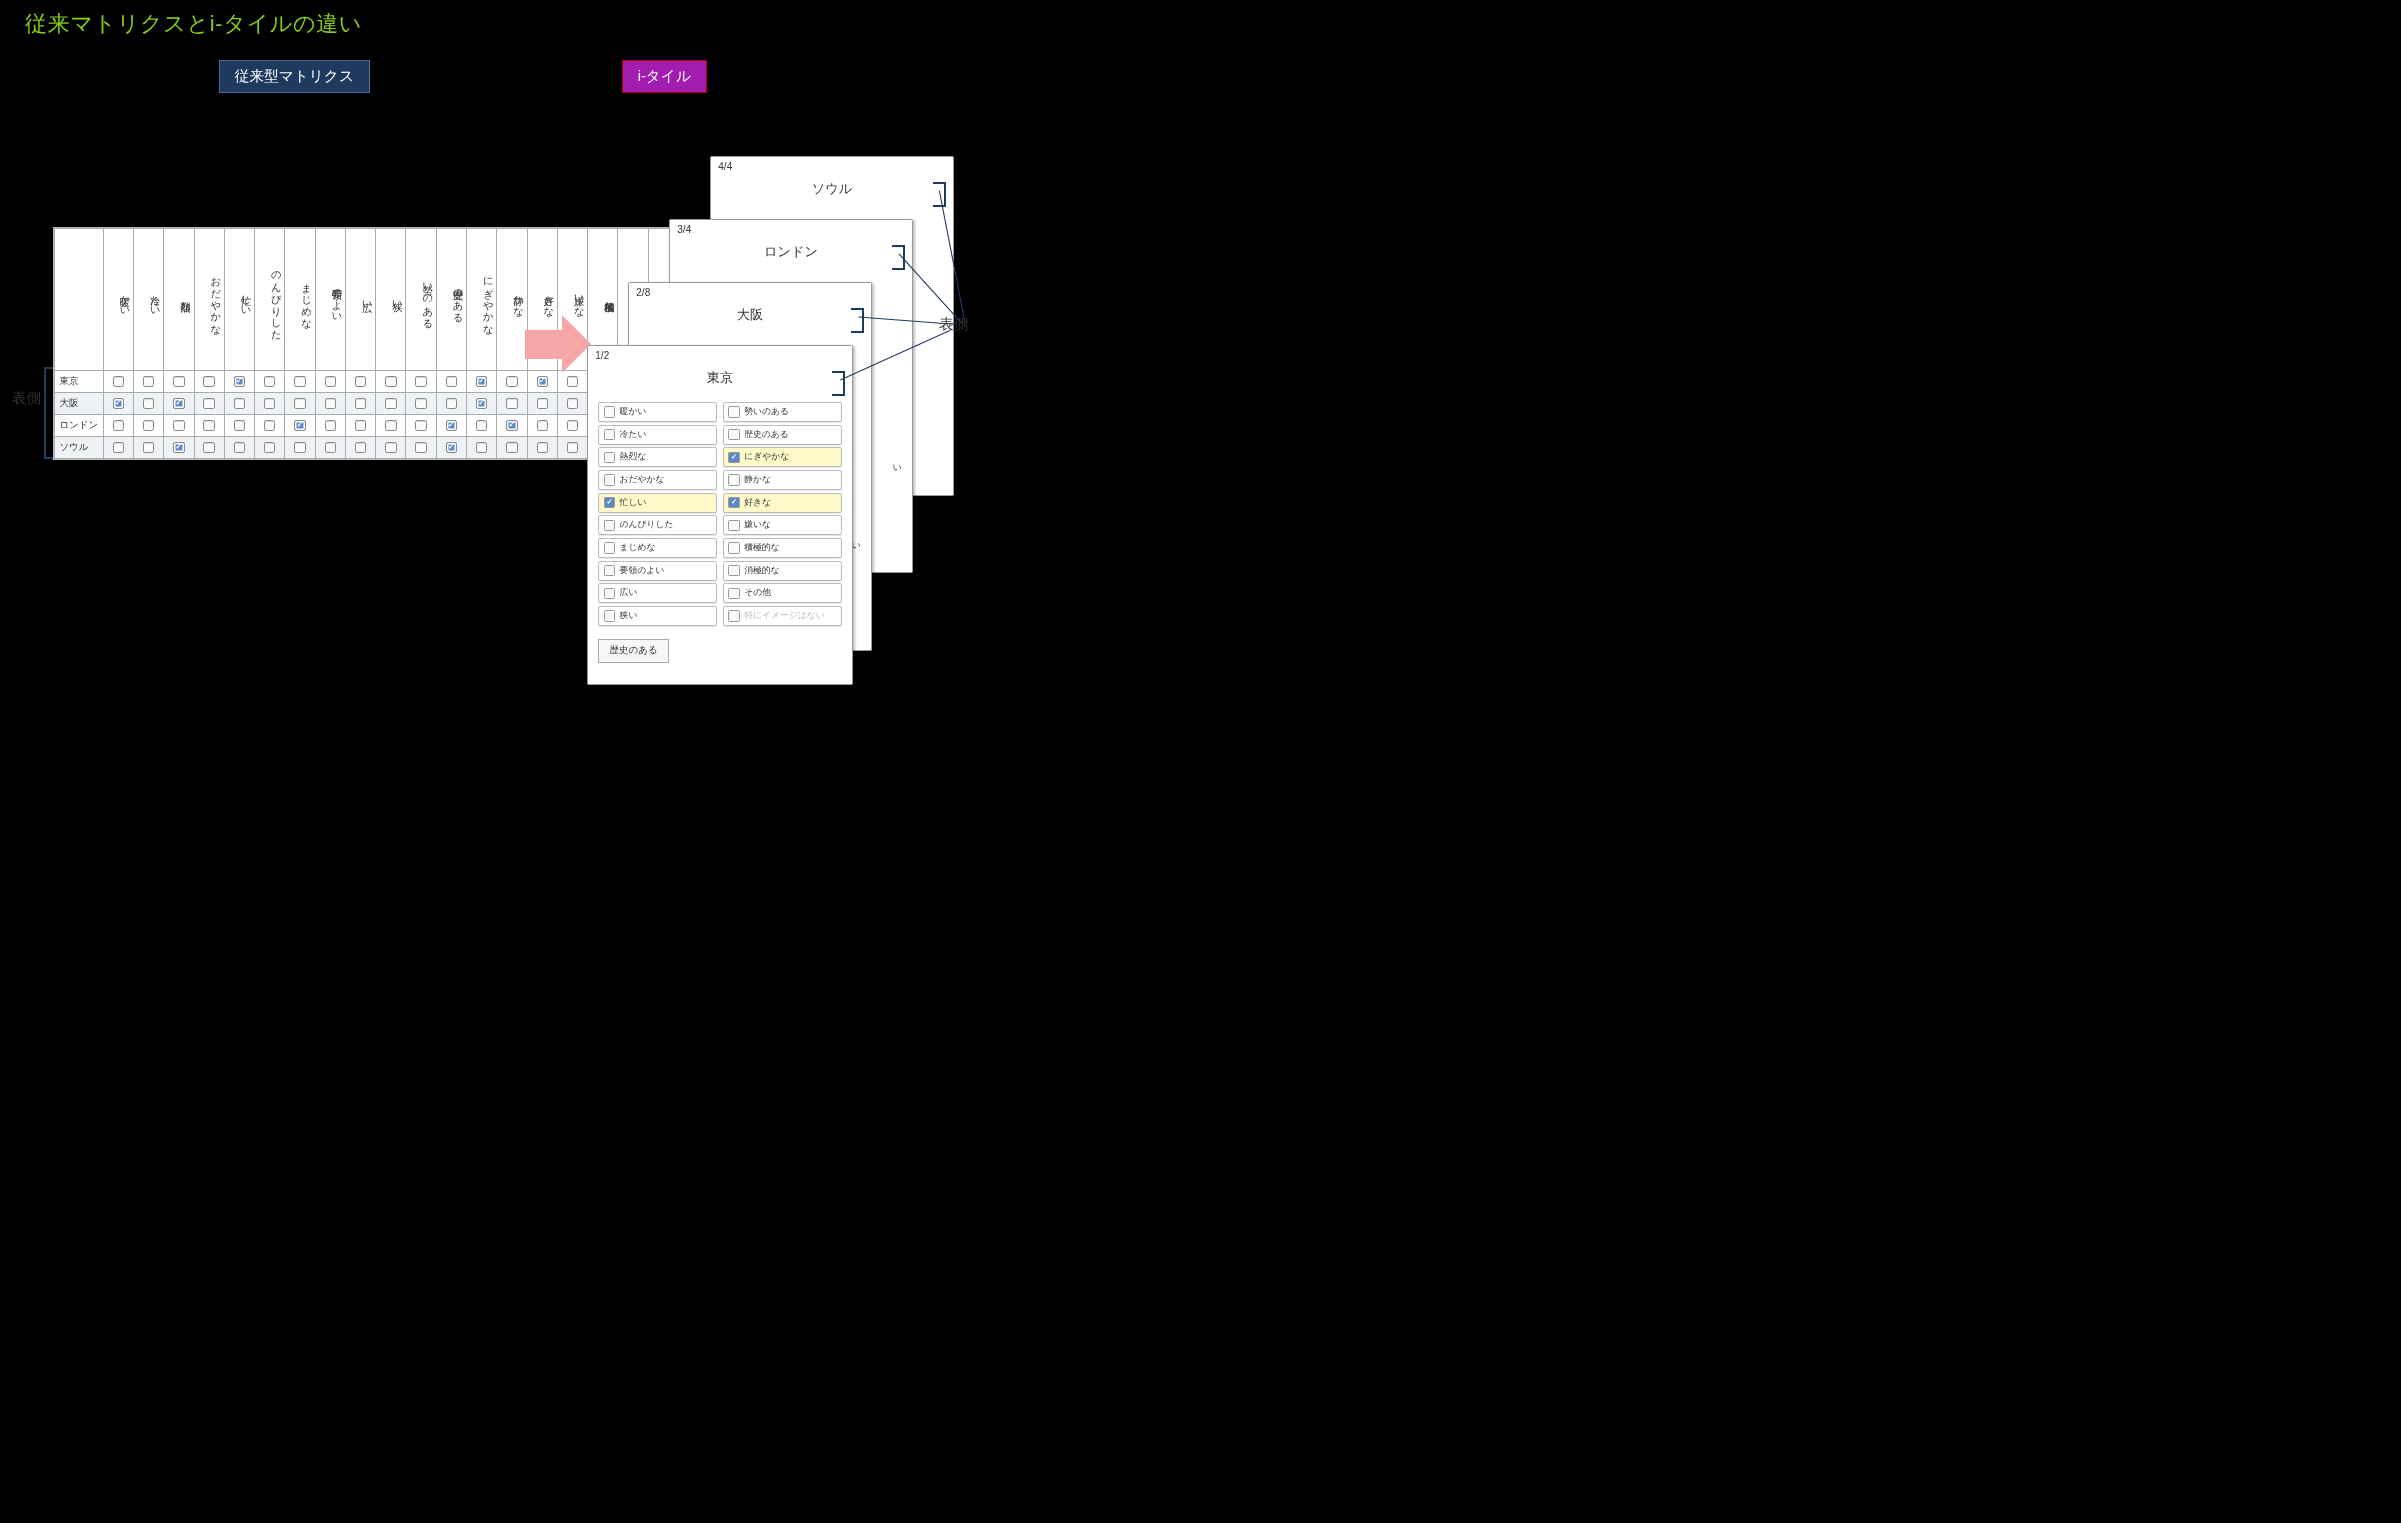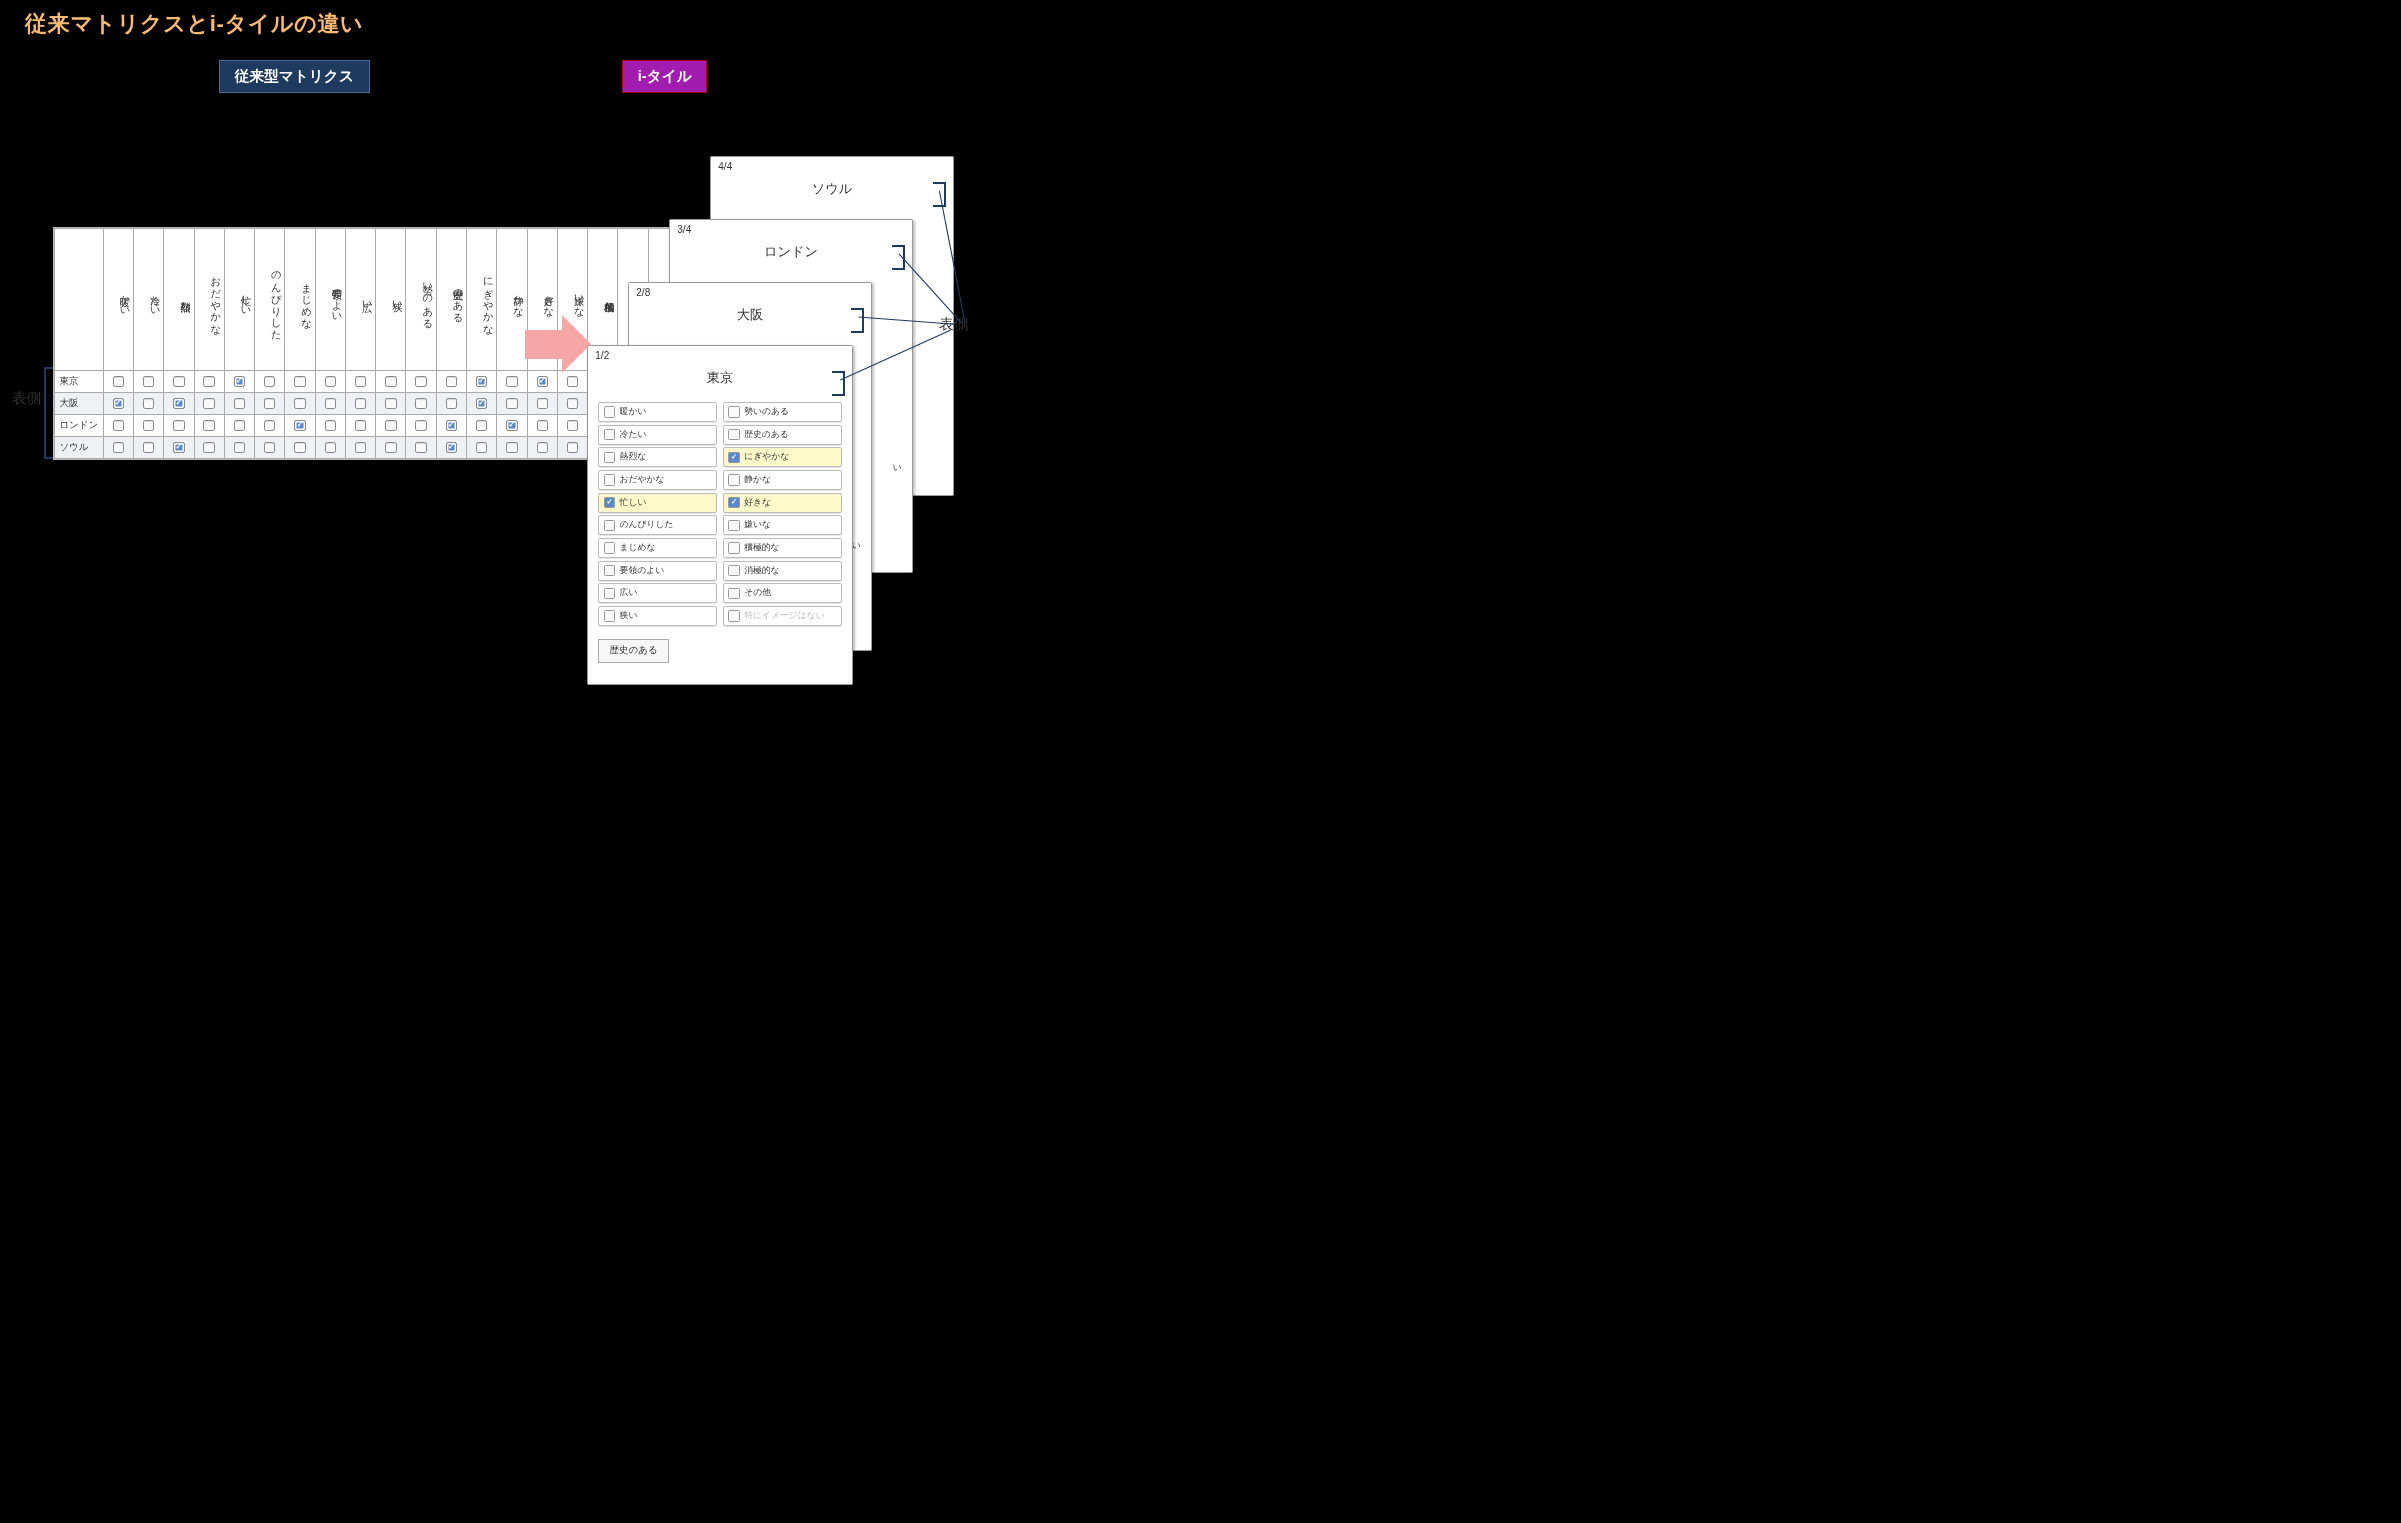--- a/index.html
+++ b/index.html
@@ -1,18 +1,18 @@
 <!DOCTYPE html>
 <html style="font-size:11.7px"><head>
 <meta charset="utf-8">
 <style>
 html,body{margin:0;padding:0;background:#000;font-family:"Hiragino Kaku Gothic ProN","Yu Gothic",Meiryo,sans-serif;color:#333}
 .stage{position:relative;width:1101px;height:697px}
-.title{position:absolute;left:25px;top:8.8px;font-size:22px;font-weight:700;color:#fdba74;letter-spacing:0.7px}
-.badge{position:absolute;padding:5.9px 14.7px;font-weight:700;color:#fff;font-size:14.7px;border:1.5px solid}
+.title{position:absolute;left:25px;top:8.8px;font-size:22px;font-weight:400;color:#84cc16;letter-spacing:0.7px}
+.badge{position:absolute;padding:5.9px 14.7px;font-weight:400;color:#fff;font-size:14.7px;border:1.5px solid}
 .badge.blue{left:219px;top:60px;background:#1f3a5f;border-color:#4a6a90}
 .badge.red{left:622px;top:60px;background:#a21caf;border-color:#a00}
 .matrix-wrap{position:absolute;left:53px;top:227px;background:#fff;border:0.7px solid #bbb}
 .matrix{border-collapse:collapse;font-size:10.3px}
 .matrix th,.matrix td{border:0.7px solid #aaa;text-align:center;min-width:20.5px;height:19px;background:#fff}
 .matrix th.colhead{vertical-align:top;padding:4.4px 1.5px;writing-mode:vertical-rl;text-orientation:upright;font-weight:400;height:132px}
 .matrix td.rowhead{font-size:9.5px;padding:0 4.4px;text-align:left;white-space:nowrap}
 .matrix tbody tr:nth-child(even) td{background:#eef2f6}
 .matrix tbody tr:nth-child(even) td.rowhead{background:#eef2f6}
 .cb{display:inline-block;width:9.5px;height:9.5px;border:0.7px solid #888;border-radius:2.2px;box-shadow:inset 0 0.7px 0.7px rgba(0,0,0,.15);vertical-align:middle;background:#fafafa}

